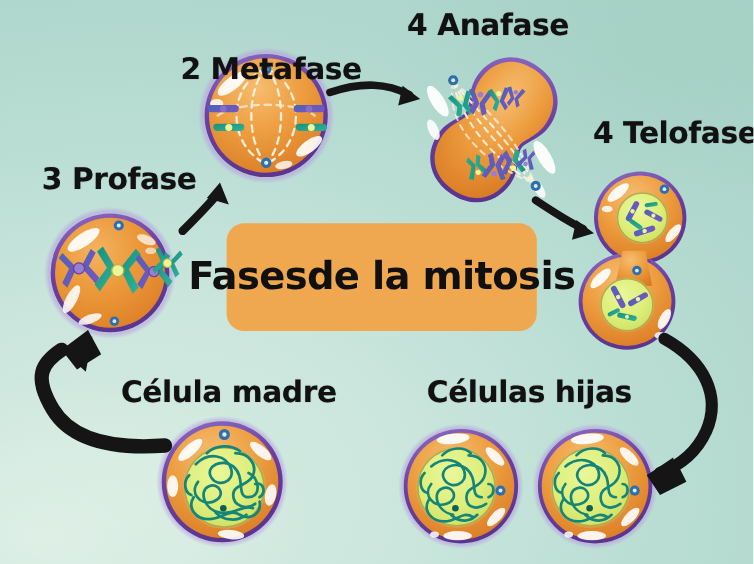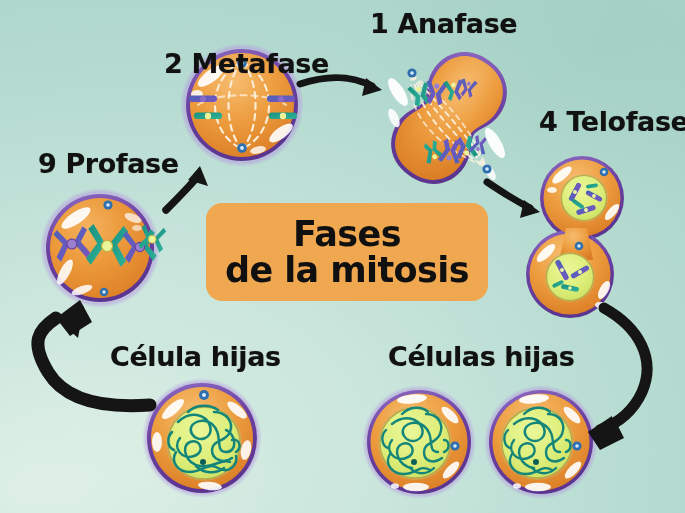--- a/index.html
+++ b/index.html
@@ -40,21 +40,21 @@
   
   #title-box {
     position: absolute;
     left: 206px;
     top: 203px;
     width: 282px;
     height: 98px;
     background: #efa84f;
     border-radius: 16px;
     display: flex;
-    flex-direction: column;
+    flex-direction: row;
     align-items: center;
     justify-content: center;
   }
   #title-box .title-line {
     color: #101010;
     font-family: "DejaVu Sans", sans-serif;
     font-weight: bold;
     font-size: 35px;
     line-height: 1.04;
     letter-spacing: -0.6px;
@@ -479,29 +479,29 @@
       </g>
 
       <g>
         <path d="M604,308 C640,328 656,360 642,392 C632,414 616,424 600,430" stroke="#151515" stroke-width="11" fill="none" stroke-linecap="round"></path>
         <path d="M588,432 L612,416 L616,442 Z" fill="#151515"></path>
         <path d="M588,432 L614,418 L624,438 L600,450 Z" fill="#151515"></path>
       </g>
     </g>
   </svg>
 
-  <div class="phase-label" style="left:38px; top:150px;">9 Profase</div>
+  <div class="phase-label" style="left:38px; top:150px;">3 Profase</div>
 
   <div class="phase-label" style="left:164px; top:14px;margin-top:36px;">2 Metafase</div>
 
-  <div class="phase-label" style="left:370px; top:10px;">1 Anafase</div>
+  <div class="phase-label" style="left:370px; top:10px;">4 Anafase</div>
 
   <div class="phase-label" style="left:513px; top:108px;margin-left:26px;">4 Telofase</div>
 
-  <div class="phase-label" style="left:110px; top:343px;">Célula hijas</div>
+  <div class="phase-label" style="left:110px; top:343px;">Célula madre</div>
 
   <div class="phase-label" style="left:388px; top:343px;">Células hijas</div>
 
   <div id="title-box">
     <div class="title-line l1">Fases</div>
     <div class="title-line l2">de la mitosis</div>
   </div>
 </div>
 
 </body></html>

